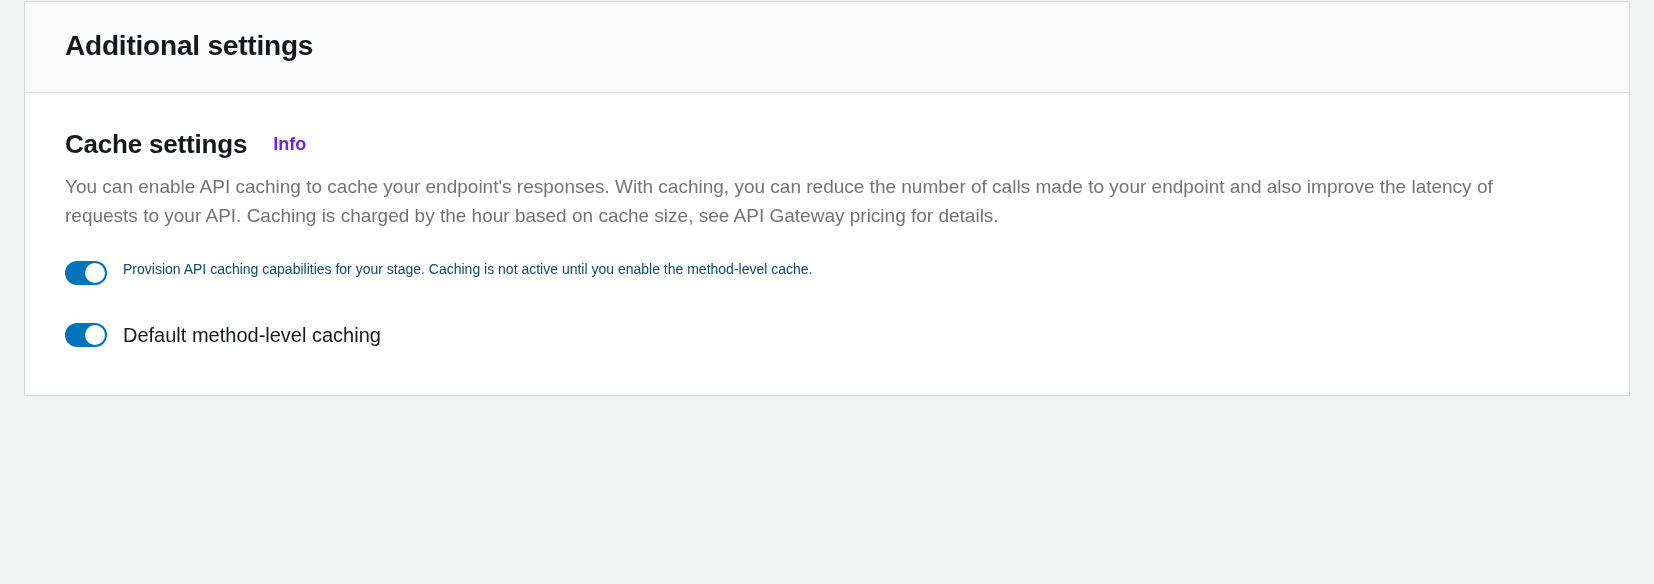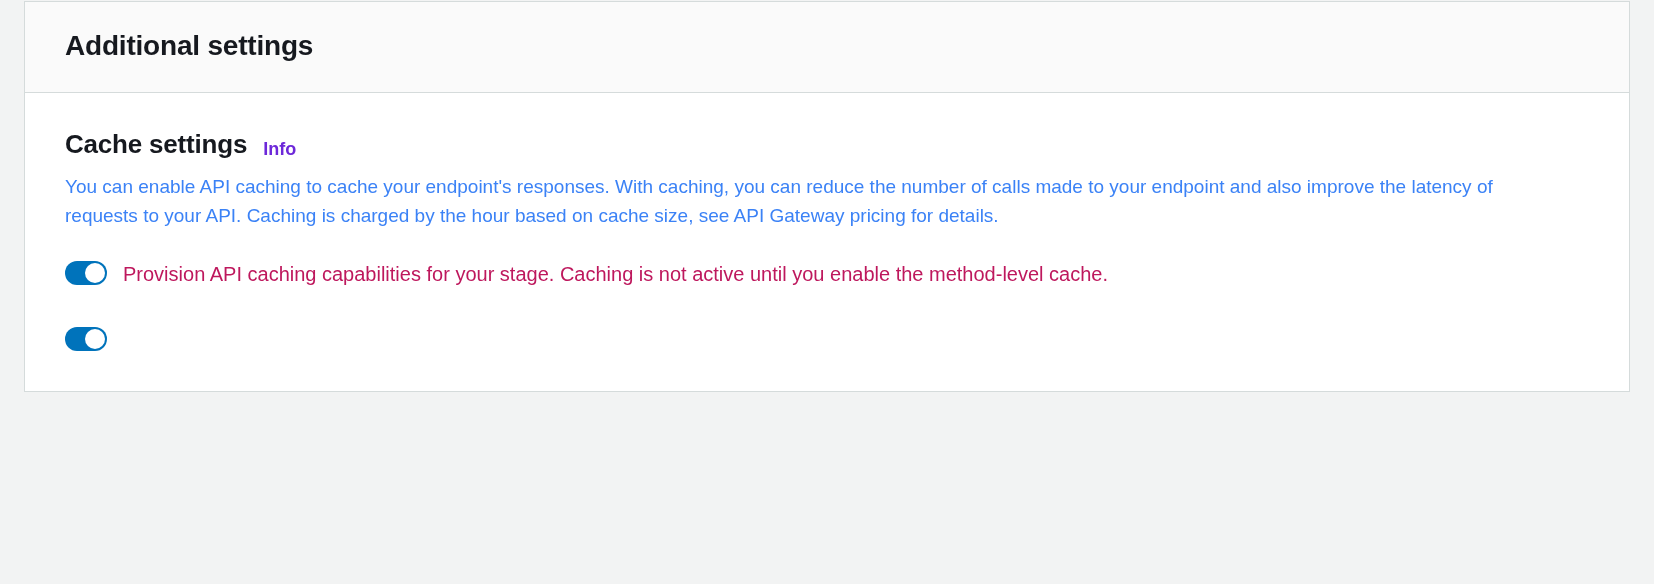--- a/index.html
+++ b/index.html
@@ -34,22 +34,22 @@
       color: #16191f;
       letter-spacing: -0.2px;
     }
 
     .panel-body {
       padding: 36px 40px 40px 40px;
     }
 
     .section-heading {
       display: flex;
-      align-items: flex-end;
-      gap: 16px;
+      align-items: center;
+      gap: 26px;
       margin-bottom: 12px;
     }
 
     .section-heading h3 {
       font-size: 26px;
       font-weight: 700;
       color: #16191f;
       letter-spacing: -0.2px;
     }
 
@@ -57,21 +57,21 @@
       font-size: 18px;
       font-weight: 700;
       color: #6d28d9;
       text-decoration: none;
       cursor: pointer;
     }
 
     .section-description {
       font-size: 19px;
       line-height: 1.55;
-      color: #3b82f6;
+      color: #737373;
       margin-bottom: 28px;
       max-width: 1460px;
     }
 
     .toggle-row {
       display: flex;
       align-items: flex-start;
       gap: 16px;
       margin-bottom: 36px;
     }
@@ -108,22 +108,22 @@
 
     .toggle-label {
       font-size: 20px;
       font-weight: 400;
       color: #16191f;
       line-height: 1.4;
       margin-bottom: 6px;
     }
 
     .toggle-description {
-      font-size: 20px;
-      color: #be185d;
+      font-size: 14px;
+      color: #0c4a6e;
       line-height: 1.5;
     }
   </style>
 </head>
 <body>
 
 <div class="panel">
   <div class="panel-header">
     <h2>Additional settings</h2>
   </div>
@@ -140,17 +140,18 @@
     <div class="toggle-row">
       <div class="toggle" role="switch" aria-checked="true"></div>
       <div class="toggle-content">
         <div class="toggle-description">Provision API caching capabilities for your stage. Caching is not active until you enable the method-level cache.</div>
       </div>
     </div>
 
     <div class="toggle-row">
       <div class="toggle" role="switch" aria-checked="true"></div>
       <div class="toggle-content">
+        <div class="toggle-label">Default method-level caching</div>
       </div>
     </div>
 
   </div>
 </div>
 
 </body></html>

